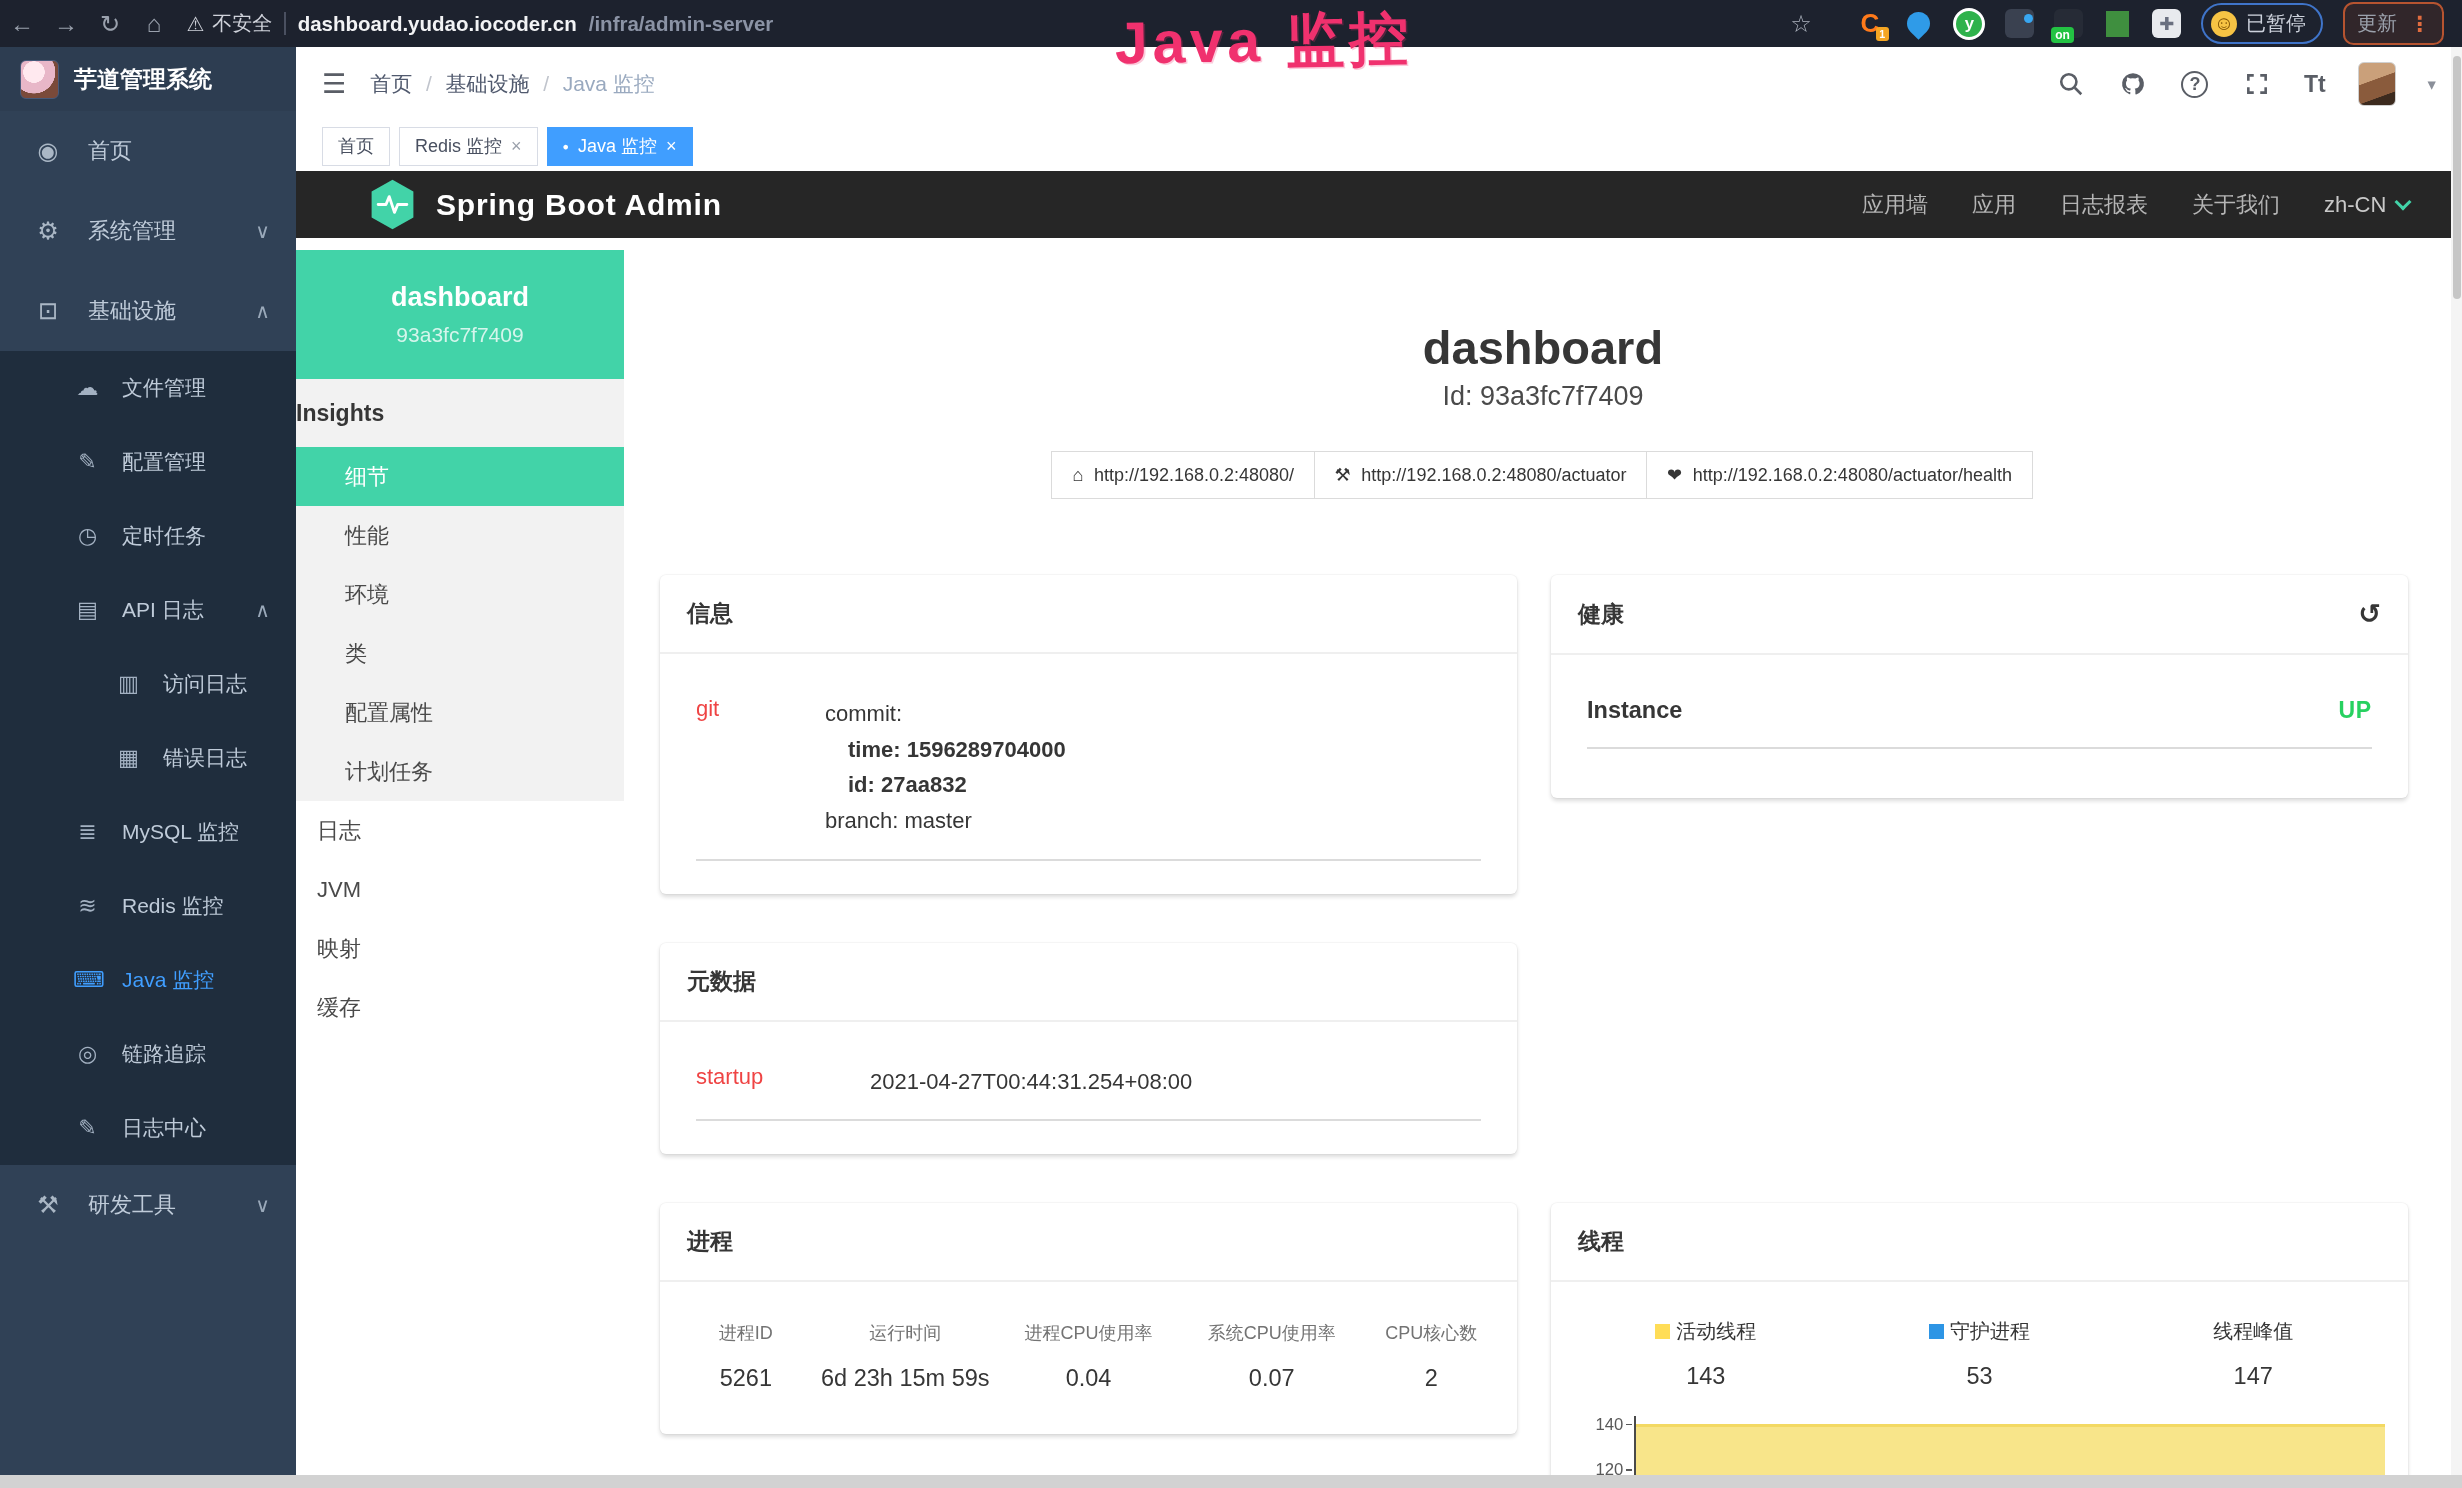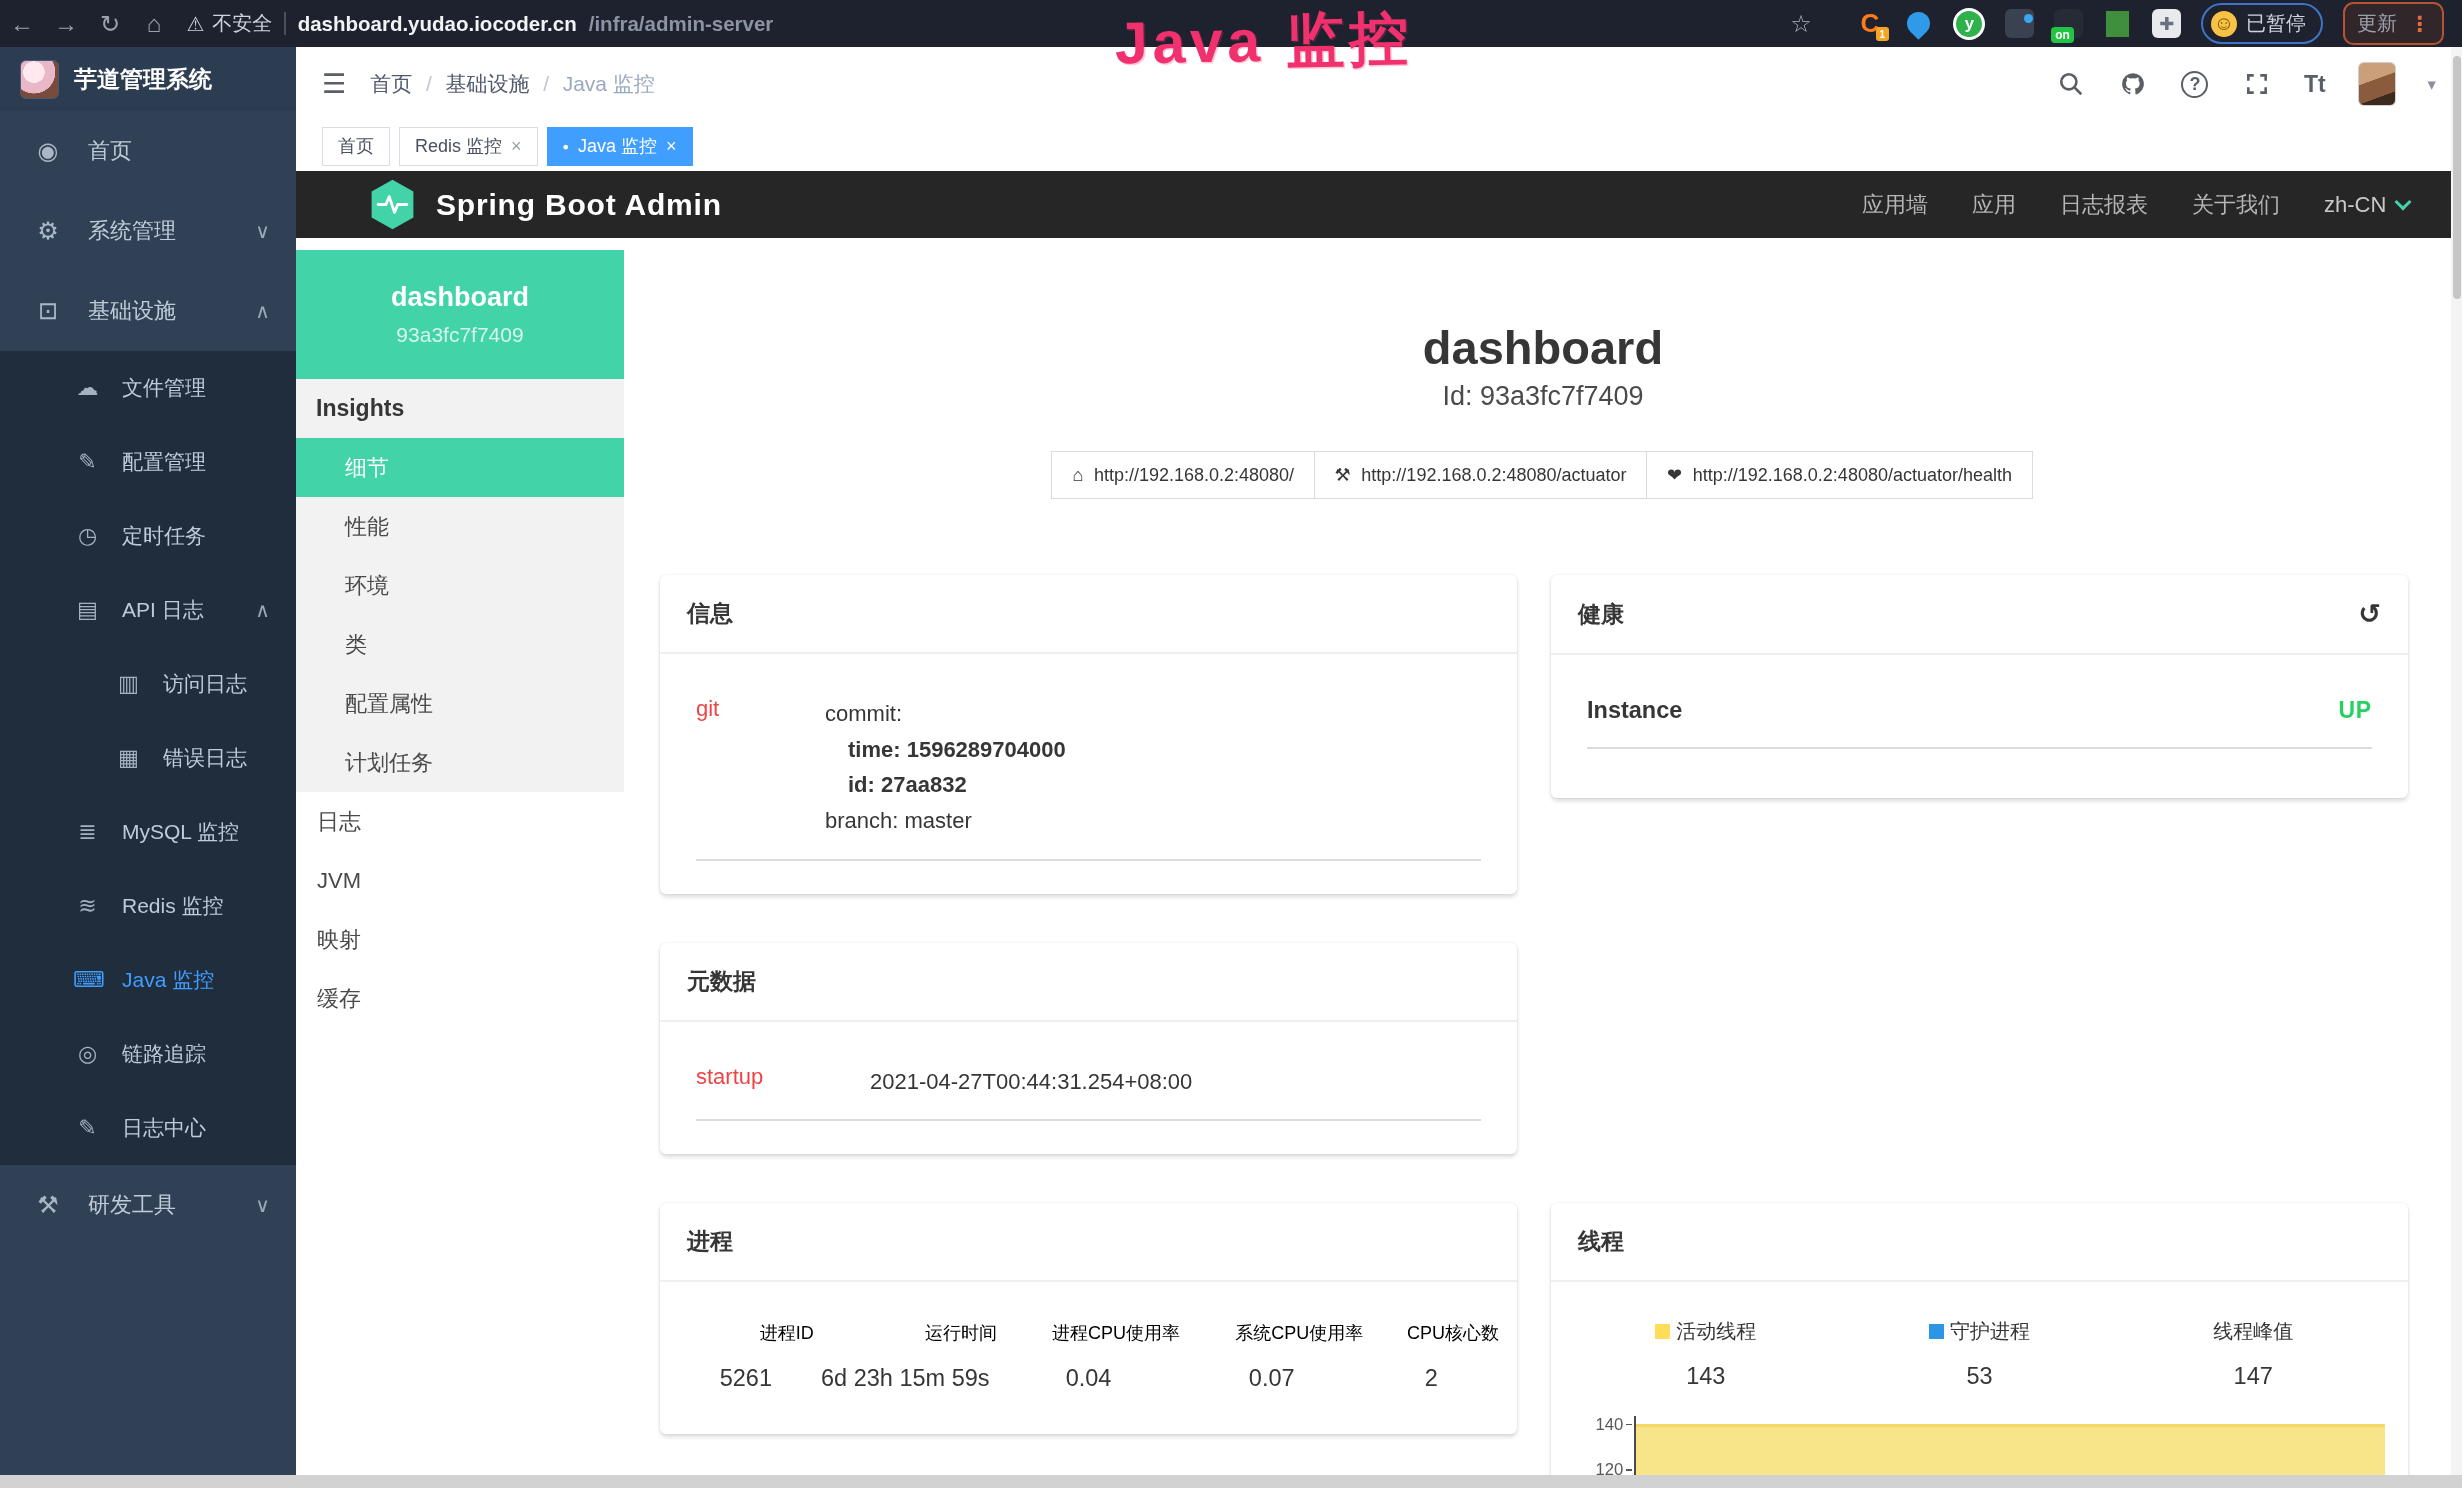--- a/index.html
+++ b/index.html
@@ -79,21 +79,21 @@
   .sba-nav{margin-left:auto;display:flex;align-items:center;gap:44px;font-size:22px;color:#b5b5b5;}
   .sba-nav .nav-link{cursor:pointer;}
   .locale{display:flex;align-items:center;gap:10.6px;color:#c9c9c9;cursor:pointer;}
   .gchev{width:12px;height:12px;border-left:3.8px solid #42d3a8;border-bottom:3.8px solid #42d3a8;transform:rotate(-45deg);margin-top:-6px;}
   .sba-body{position:absolute;left:0;top:79px;right:0;bottom:0;display:flex;}
   .sba-sidebar{width:328px;flex:0 0 328px;background:#fff;}
   .inst-head{height:129px;background:#42d3a8;color:#fff;display:flex;flex-direction:column;align-items:center;justify-content:center;gap:10.6px;cursor:pointer;}
   .inst-name{font-size:27px;font-weight:600;}
   .inst-id{font-size:21px;color:rgba(255,255,255,.78);}
   .insights{background:#f2f2f2;}
-  .sec-label{height:59px;display:flex;align-items:center;padding-left:20px;font-size:23px;font-weight:bold;color:#363636;}
+  .sec-label{height:68px;display:flex;align-items:center;font-size:23px;font-weight:bold;color:#363636;}
   .sba-item{height:59px;display:flex;align-items:center;padding-left:49px;font-size:22px;color:#4a4a4a;cursor:pointer;}
   .sba-item.active{background:#42d3a8;color:#fff;}
   .sba-item.root{padding-left:21px;}
   
   .sba-main{flex:1;background:#fff;overflow:hidden;}
   .inst-title{margin-top:70px;text-align:center;font-size:47px;font-weight:600;color:#363636;}
   .inst-subtitle{margin-top:6px;text-align:center;font-size:27px;color:#4a4a4a;}
   .url-row{margin-top:39px;display:flex;justify-content:center;}
   .url-btn{display:flex;align-items:center;gap:10.6px;border:1.5px solid #dbdbdb;background:#fff;padding:12px 20px;font-size:18px;color:#363636;margin-left:-1.5px;cursor:pointer;}
   .url-btn .uic{font-size:18px;color:#363636;}
@@ -108,21 +108,21 @@
   .kv-row{display:flex;padding-bottom:20px;border-bottom:2.3px solid #dbdbdb;}
   .kv-key{flex:0 0 129px;font-size:22px;color:#ef4444;}
   .kv-val{font-size:22px;color:#363636;line-height:1.62;}
   .ind{padding-left:23px;font-weight:bold;}
   .health-row{display:flex;justify-content:space-between;align-items:center;padding-bottom:23px;border-bottom:2.3px solid #dbdbdb;}
   .health-name{font-size:23.5px;font-weight:600;color:#363636;}
   .up{font-size:23px;font-weight:bold;color:#27d160;letter-spacing:0.8px;}
   .proc-body{display:flex;text-align:center;padding:39px 18px 42px;}
   .pcol{flex:1;}
   .pcol.wide{flex:1.35;}
-  .phead{font-size:18px;color:#000000;text-align:right;}
+  .phead{font-size:18px;color:#737373;}
   .pval{margin-top:20px;font-size:23.5px;color:#363636;}
   .thr-body{padding:36px 18px 0;}
   .legend-row{display:flex;text-align:center;}
   .lcol{flex:1;}
   .llabel{font-size:20px;color:#363636;display:flex;align-items:center;justify-content:center;gap:6px;}
   .swatch{width:15px;height:15px;display:inline-block;}
   .sw-y{background:#ffdd57;}
   .sw-b{background:#2d95e5;}
   .lval{margin-top:18px;font-size:23.5px;color:#363636;}
   .chart{margin-top:26px;display:flex;height:121px;}

